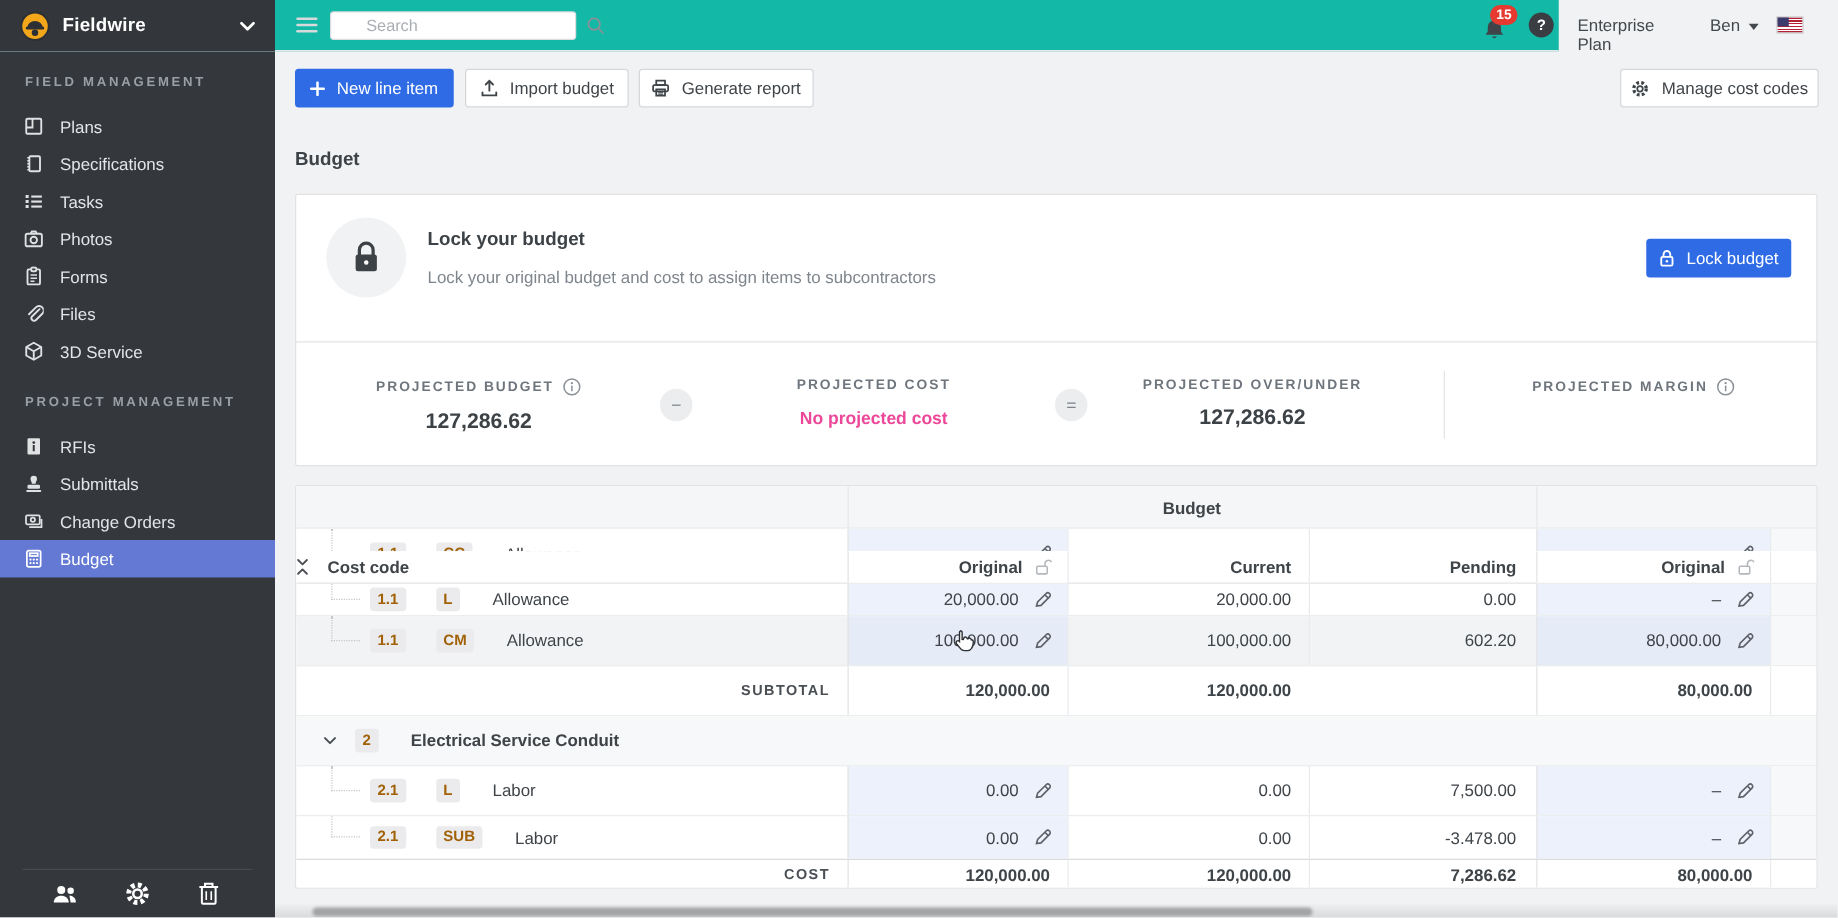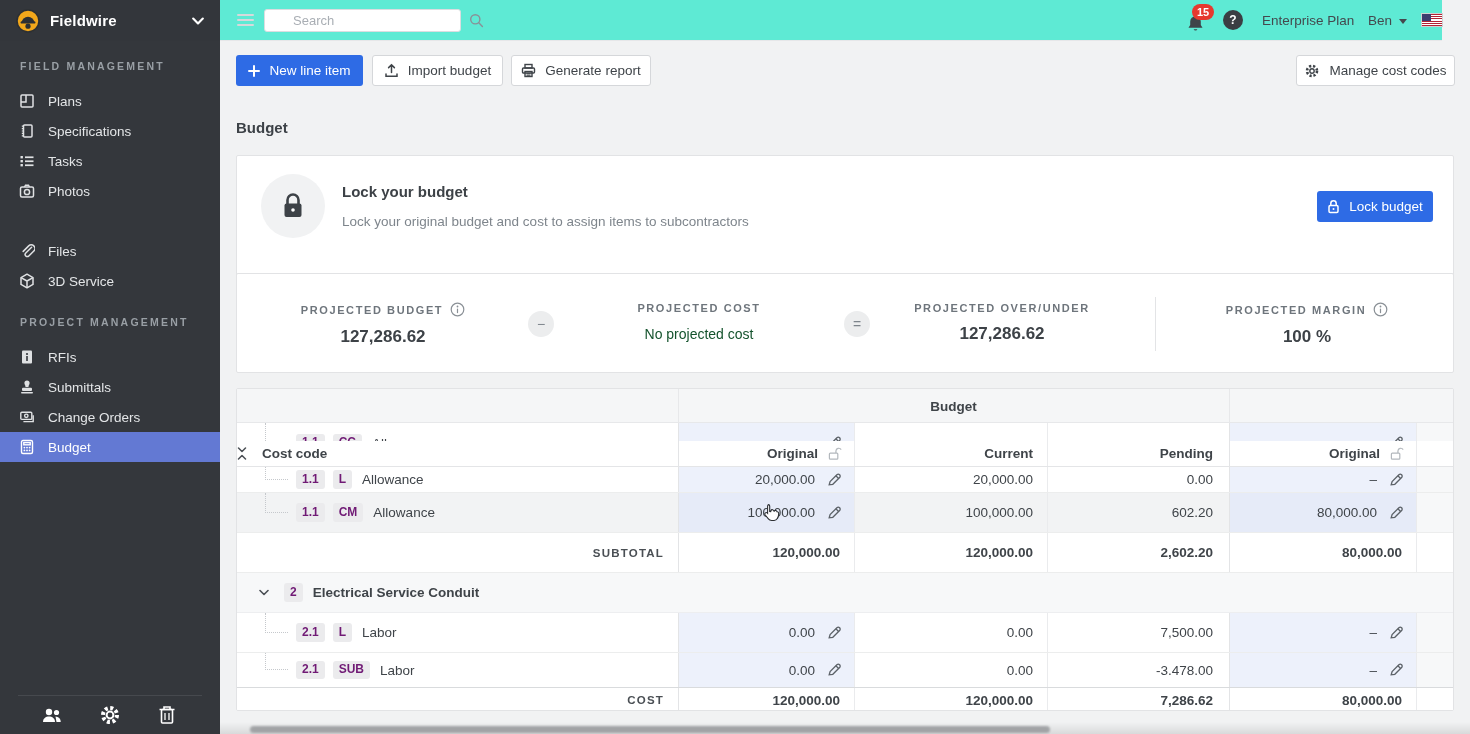--- a/index.html
+++ b/index.html
@@ -1,21 +1,21 @@
 <!DOCTYPE html>
 <html><head>
 <meta charset="utf-8">
 <style>
   *{margin:0;padding:0;box-sizing:border-box}
   html,body{width:1470px;height:734px;overflow:hidden}
   body{position:relative;font-family:"Liberation Sans",sans-serif;background:#f1f2f3;color:#3f4449}
   svg{display:block}
 
   
-  #topbar{position:absolute;left:0;top:0;width:1442px;height:41px;background:#5eead4;border-bottom:1px solid #e6e7e9;z-index:30}
+  #topbar{position:absolute;left:0;top:0;width:1247px;height:41px;background:#14b8a6;border-bottom:1px solid #e6e7e9;z-index:30}
   #brand{position:absolute;left:0;top:0;width:220px;height:41px;background:#33363b;display:flex;align-items:center;padding:0 16px;color:#fff}
   #brand .bname{font-size:15px;font-weight:bold;margin-left:10px;letter-spacing:.2px}
   #brand .bchev{margin-left:auto}
   #hamburger{position:absolute;left:237px;top:14px;width:17px;height:13px;cursor:pointer}
   #hamburger i{display:block;height:2px;background:#d7d9db;margin-bottom:3px;border-radius:1px}
   #searchbox{position:absolute;left:264px;top:9px;width:197px;height:23px;border:1px solid #dbdde0;border-radius:3px;background:#fff;display:flex;align-items:center}
   #searchbox input{border:0;outline:none;flex:1;height:100%;padding-left:28px;font-size:13px;color:#6a7076;font-family:"Liberation Sans",sans-serif;background:transparent}
   #searchbox input::placeholder{color:#a9aeb4}
   #bell{position:absolute;left:1186px;top:10px;width:30px;height:26px;cursor:pointer}
   #bellbadge{position:absolute;left:1192px;top:4px;min-width:22px;height:16px;background:#e6392f;color:#fff;border-radius:8px;font-size:11px;font-weight:bold;display:flex;align-items:center;justify-content:center;padding:0 5px;z-index:2}
@@ -47,21 +47,21 @@
   #lock-circle{position:absolute;left:24px;top:18px;width:64px;height:64px;border-radius:50%;background:#f1f2f3;display:flex;align-items:center;justify-content:center}
   #lock-title{position:absolute;left:105px;top:27px;font-size:15px;font-weight:bold;color:#3d4247}
   #lock-sub{position:absolute;left:105px;top:58px;font-size:13.5px;color:#7e858c}
   #lock-btn{left:1080px;top:35px;width:116px}
 
   
   .stat{position:absolute;top:28px;width:280px;text-align:center}
   .stat .slabel{display:flex;align-items:center;justify-content:center;font-size:11px;font-weight:bold;letter-spacing:1.6px;color:#6e757c}
   .stat .slabel svg{margin-left:7px}
   .stat .sval{margin-top:10px;font-size:17px;font-weight:bold;color:#3d4247}
-  .stat .sval.muted{font-weight:normal;font-size:14px;color:#14532d;margin-top:12px}
+  .stat .sval.muted{font-weight:bold;font-size:14px;color:#ec4899;margin-top:12px}
   .op-circle{position:absolute;top:37px;width:26px;height:26px;border-radius:50%;background:#ecedee;color:#7d848b;font-size:14px;display:flex;align-items:center;justify-content:center}
   #stats-divider{position:absolute;left:918px;top:23px;width:1px;height:54px;background:#e3e4e6}
 
   
   #table-card{top:388px;height:323px;overflow:hidden;border-radius:2px}
   #band-a{position:absolute;left:0;top:0;right:0;height:34px;background:#f5f6f7;border-bottom:1px solid #e7e8ea}
   #band-a .gv{position:absolute;top:0;bottom:0;width:1px;background:#e7e8ea}
   #group-budget-label{position:absolute;left:441px;width:551px;top:0;height:34px;display:flex;align-items:center;justify-content:center;font-size:13.5px;font-weight:bold;color:#3f4449}
   #clip-band{position:absolute;left:0;top:34px;right:0;height:18px;overflow:hidden;background:#fff}
   .trow{position:absolute;left:0;right:0}
@@ -69,21 +69,21 @@
   .c-code{left:0;width:441px;justify-content:flex-start;padding-right:0}
   .c-orig{left:441px;width:176px;border-left:1px solid #e3e4e6}
   .c-cur{left:617px;width:193px;border-left:1px solid #eaebed}
   .c-pend{left:810px;width:182px;border-left:1px solid #eaebed;padding-right:16px}
   .c-orig2{left:992px;width:187px;border-left:1px solid #e3e4e6}
   .c-fill{left:1179px;width:39px;border-left:1px solid #eaebed;background:#f7f8f9}
   .editable{background:#edf1fb;padding-right:12px}
   .hovered{background:#f2f3f4}
   .hovered .editable{background:#e6ebf8}
   .pencil{margin-left:11px;flex:0 0 16px;cursor:pointer}
-  .badge{display:inline-block;background:#ebebed;border-radius:3px;padding:2.5px 6px;font-size:12px;font-weight:bold;color:#701a75;margin-right:8px;line-height:1.1}
+  .badge{display:inline-block;background:#ebebed;border-radius:3px;padding:2.5px 6px;font-size:12px;font-weight:bold;color:#a16207;margin-right:24px;line-height:1.1}
   .row-name{font-size:13.5px;color:#3f4449;margin-left:2px}
   .tree{position:absolute;left:28px;top:0;height:50%;width:23px;border-left:1px dotted #c5c8cc;border-bottom:1px dotted #c5c8cc}
   .indent{padding-left:59px}
   .sum-label{font-size:11.5px;font-weight:bold;letter-spacing:1.2px;color:#4a4f54}
   .bold .cell, .bold .sum-label{font-weight:bold}
   #header-row{top:52px;height:26px;border-bottom:1px solid #e4e5e7;background:#fff}
   #header-row .cell{font-weight:bold}
   #header-row .hlock{margin-left:10px;flex:0 0 14px;cursor:pointer}
   #hscrollbar{position:absolute;left:250px;top:726px;width:800px;height:7px;background:#97999c;border-radius:4px;filter:blur(1.2px);opacity:.85;cursor:pointer}
   #bottom-shade{position:absolute;left:220px;top:722px;width:1250px;height:12px;background:linear-gradient(180deg,rgba(0,0,0,0) 0%,rgba(0,0,0,.10) 100%)}
@@ -212,20 +212,30 @@
     <span class="nicon">
       <svg width="16" height="16" viewBox="0 0 16 16" fill="none" stroke="#dfe1e3" stroke-width="1.5">
           <rect x="1.5" y="4" width="13" height="10" rx="1.5"></rect>
           <path d="M5.5 4l1-1.8h3l1 1.8"></path>
           <circle cx="8" cy="9" r="2.6"></circle>
         </svg>
     </span>
     <span>Photos</span>
   </div>
 
+  <div class="nav-item" style="top:165px">
+    <span class="nicon">
+      <svg width="16" height="16" viewBox="0 0 16 16" fill="none" stroke="#dfe1e3" stroke-width="1.5">
+          <rect x="3" y="2.5" width="10" height="12" rx="1"></rect>
+          <rect x="6" y="1" width="4" height="3" rx="1" fill="#34373c"></rect>
+          <path d="M5.4 7h5.2M5.4 9.5h5.2M5.4 12h3.2" stroke-width="1.2"></path>
+        </svg>
+    </span>
+    <span>Forms</span>
+  </div>
 
   <div class="nav-item" style="top:195px">
     <span class="nicon">
       <svg width="16" height="16" viewBox="0 0 16 16" fill="none" stroke="#dfe1e3" stroke-width="1.5" stroke-linecap="round">
           <path d="M12.6 4.3 6.8 10a2.1 2.1 0 0 0 3 3l5-5a3.6 3.6 0 0 0-5.1-5.1L4.2 8.4"></path>
         </svg>
     </span>
     <span>Files</span>
   </div>
 
@@ -413,21 +423,20 @@
 
   <div id="stats-divider"></div>
 
   <div class="stat" style="left:930px">
     <div class="slabel">
         <span>PROJECTED MARGIN</span>
       <svg width="15" height="15" viewBox="0 0 15 15">
           <use href="#d-info"></use>
         </svg>
     </div>
-    <div class="sval">100 %</div>
   </div>
 </div>
 
 <div class="card" id="table-card">
 
   <div id="band-a">
     <div class="gv" style="left:441px"></div>
     <div class="gv" style="left:992px"></div>
     <div id="group-budget-label">Budget</div>
   </div>
@@ -545,23 +554,20 @@
   <div class="trow bold" style="top:144px;height:40px;border-bottom:1px solid #eceded">
     <div class="cell c-code" style="justify-content:flex-end;padding-right:14px">
       <span class="sum-label">SUBTOTAL</span>
     </div>
     <div class="cell c-orig">
         <span>120,000.00</span>
       </div>
     <div class="cell c-cur">
         <span>120,000.00</span>
       </div>
-    <div class="cell c-pend">
-        <span>2,602.20</span>
-      </div>
     <div class="cell c-orig2">
         <span>80,000.00</span>
       </div>
     <div class="cell c-fill" style="background:#fff"></div>
   </div>
 
   <div class="trow" style="top:184px;height:40px;background:#f7f8f9;border-bottom:1px solid #edeef0">
     <div class="cell c-code" style="padding-left:22px;width:1218px">
       <svg width="10" height="7" viewBox="0 0 10 6" style="margin-right:15px;cursor:pointer">
           <use href="#d-chev"></use>

